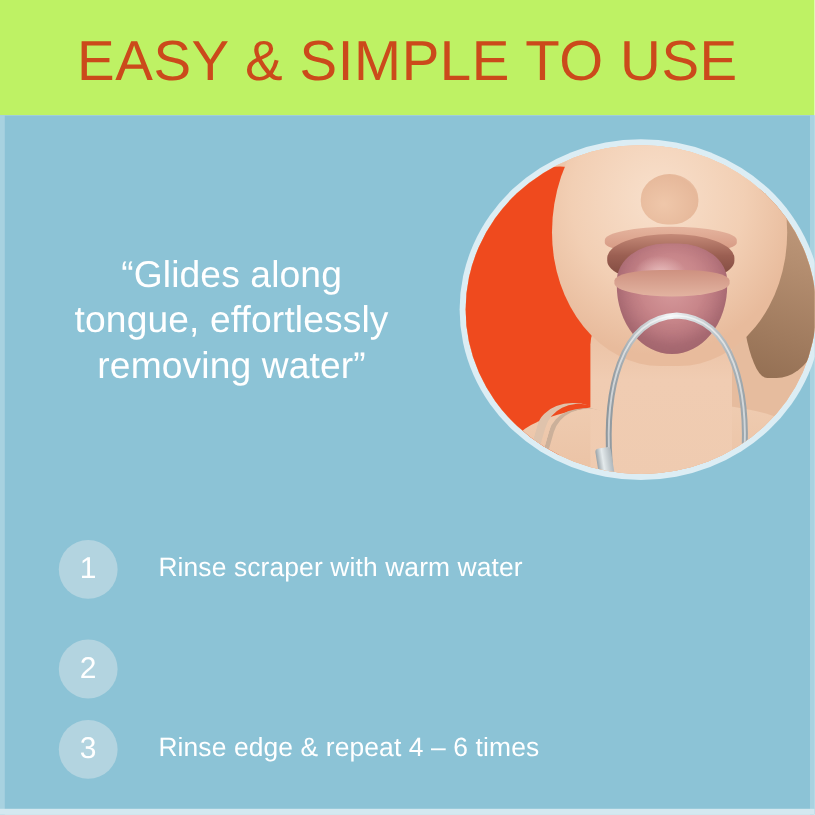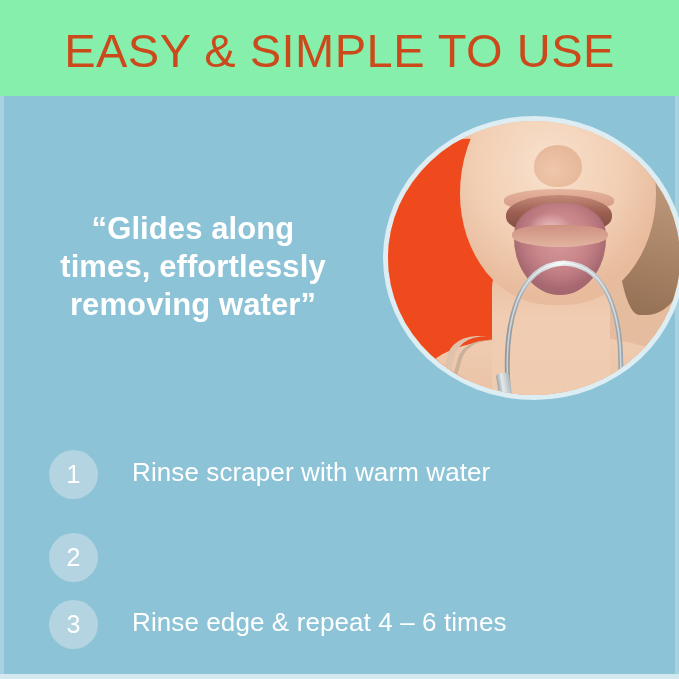--- a/index.html
+++ b/index.html
@@ -19,21 +19,21 @@
     background: #ffffff;
   }
 
   
   .header-band {
     position: absolute;
     left: 0;
     top: 0;
     width: 679px;
     height: 96px;
-    background: #86efac;
+    background: #bef264;
     display: flex;
     align-items: center;
     justify-content: center;
   }
   .headline {
     font-family: "Liberation Sans", sans-serif;
     font-size: 47px;
     line-height: 1;
     font-weight: 400;
     letter-spacing: 0.5px;
@@ -272,21 +272,21 @@
   .quote {
     position: absolute;
     left: 28px;
     top: 210px;
     width: 330px;
     text-align: center;
     color: #FFFFFF;
     font-family: "Liberation Sans", sans-serif;
     font-size: 31px;
     line-height: 38px;
-    font-weight: 700;
+    font-weight: 400;
     letter-spacing: .1px;
   }
   .quote-line { display: block; white-space: nowrap; }
 
   
   .steps {
     position: absolute;
     left: 49px;
     top: 450px;
     width: 580px;
@@ -309,21 +309,21 @@
     font-weight: 400;
     display: flex;
     align-items: center;
     justify-content: center;
     line-height: 1;
   }
   .step-text {
     margin-left: 34px;
     color: #FFFFFF;
     font-family: "Liberation Sans", sans-serif;
-    font-size: 26px;
+    font-size: 22px;
     line-height: 33px;
     font-weight: 400;
     padding-top: 6px;
     letter-spacing: .1px;
   }
   .step-text .l2 { display: block; }
   .step-2 .step-badge { margin-top: 16px; }
   .step-3 { margin-bottom: 0; }
 </style>
 </head>
@@ -373,21 +373,21 @@
           </svg>
           <div class="handle-l"></div>
           <div class="handle-r"></div>
         </div>
       </div>
     </div>
   </div>
 
   <div class="quote">
     <span class="quote-line">“Glides along</span>
-    <span class="quote-line">times, effortlessly</span>
+    <span class="quote-line">tongue, effortlessly</span>
     <span class="quote-line">removing water”</span>
   </div>
 
   <div class="steps">
 
     <div class="step step-1">
       <div class="step-badge">1</div>
       <div class="step-text">
         <span>Rinse scraper with warm water</span>
       </div>

